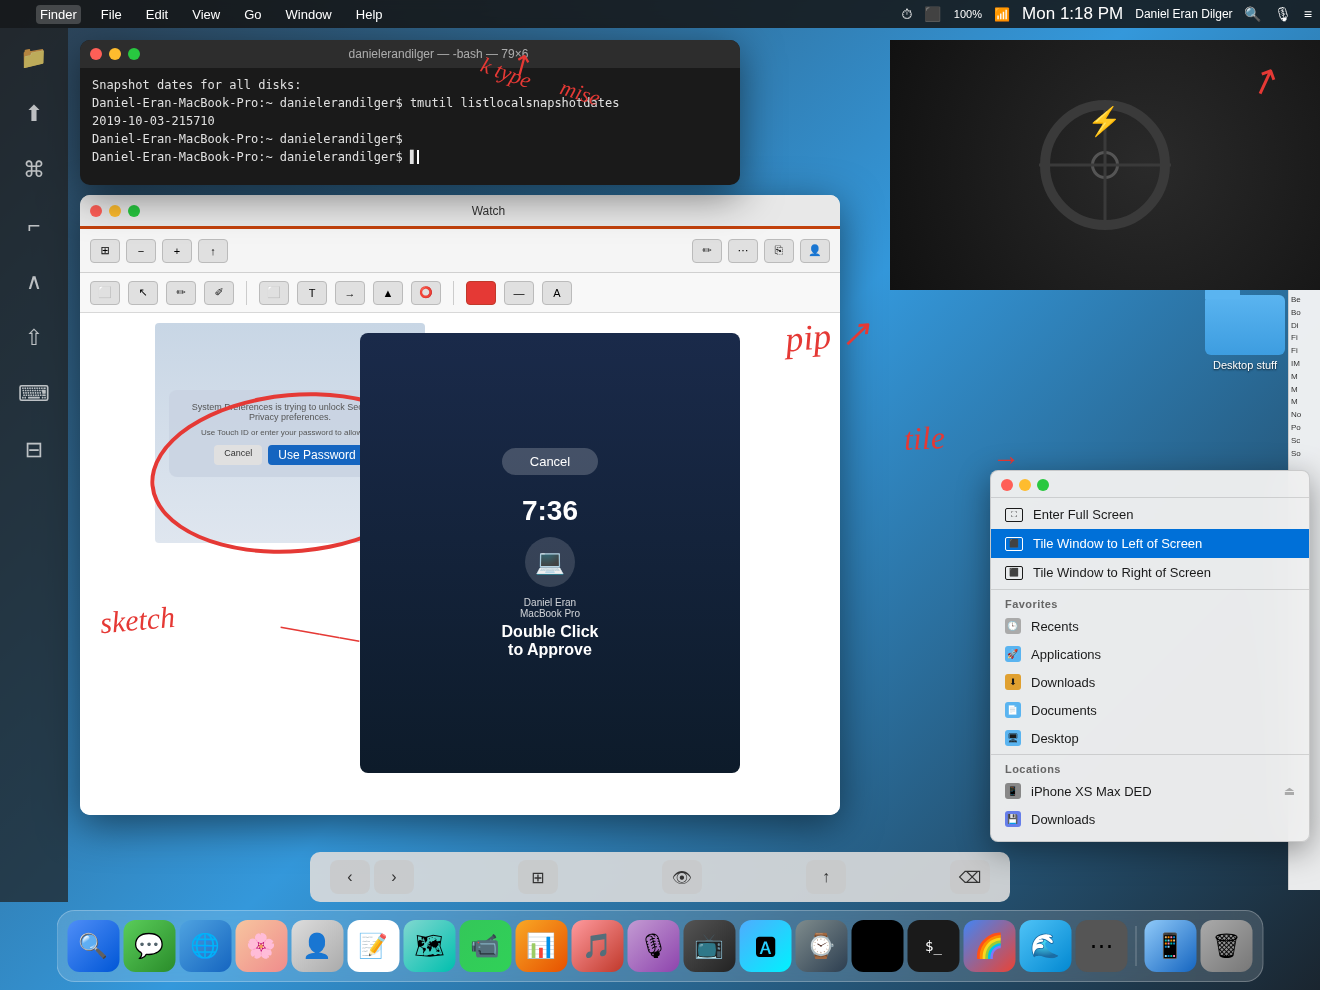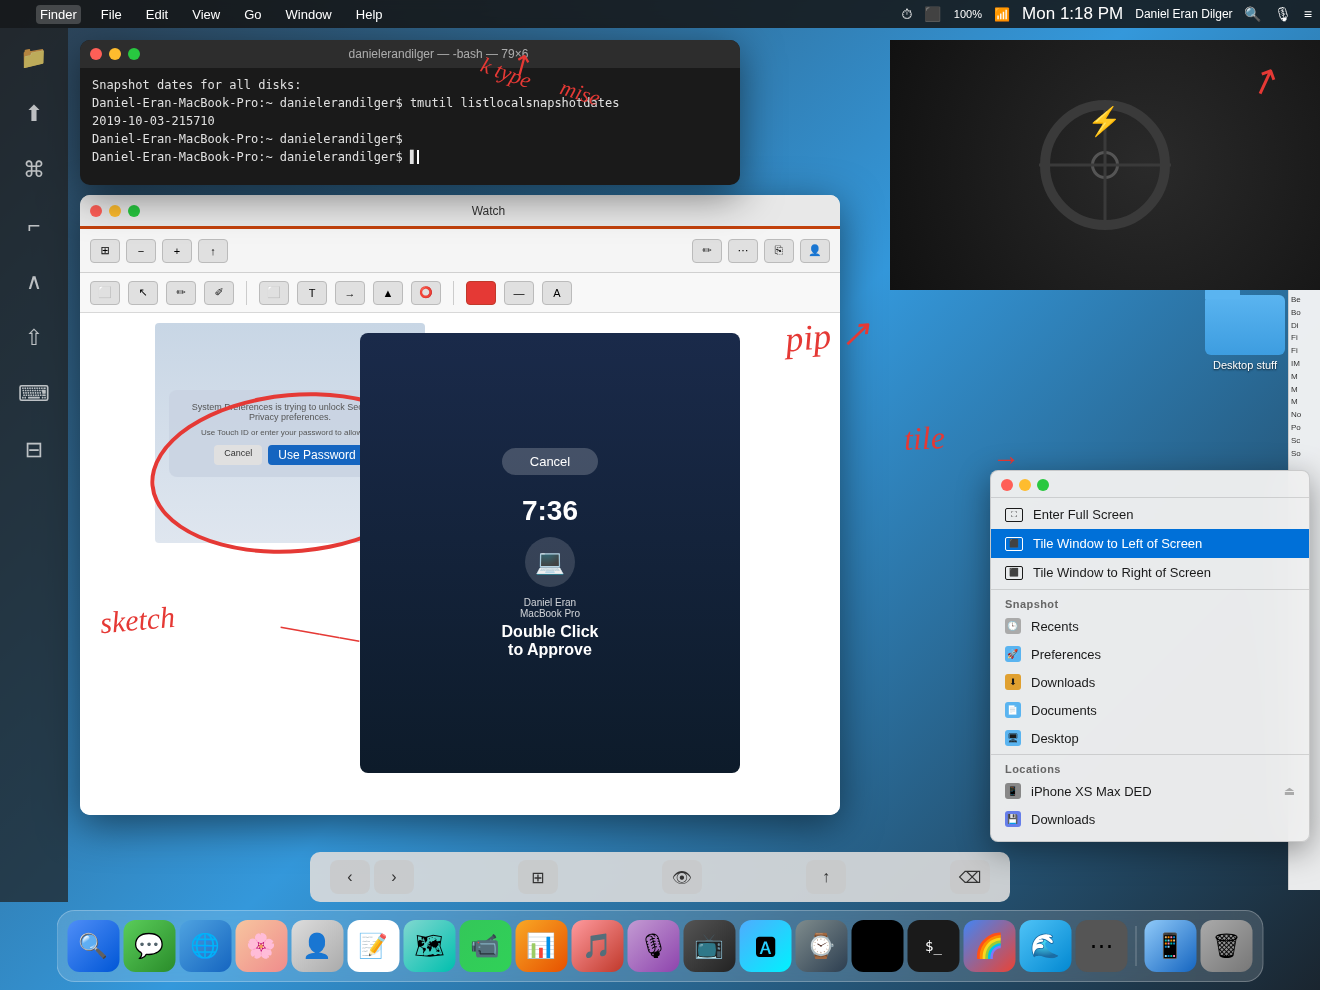--- a/index.html
+++ b/index.html
@@ -657,28 +657,28 @@
     </div>
     <div class="menu-item selected">
       <div class="menu-item-icon" style="color:white;">⬛</div>
       <span>Tile Window to Left of Screen</span>
     </div>
     <div class="menu-item">
       <div class="menu-item-icon">⬛</div>
       <span>Tile Window to Right of Screen</span>
     </div>
     <div class="menu-divider"></div>
-    <div class="menu-section-header">Snapshot</div>
+    <div class="menu-section-header">Favorites</div>
     <div class="menu-item-with-icon">
       <div style="width:16px;height:16px;background:#aaa;border-radius:3px;display:flex;align-items:center;justify-content:center;font-size:9px;flex-shrink:0;">🕒</div>
       <span>Recents</span>
     </div>
     <div class="menu-item-with-icon">
       <div style="width:16px;height:16px;background:#5ab4f0;border-radius:3px;display:flex;align-items:center;justify-content:center;font-size:9px;flex-shrink:0;">🚀</div>
-      <span>Preferences</span>
+      <span>Applications</span>
     </div>
     <div class="menu-item-with-icon">
       <div style="width:16px;height:16px;background:#e0a030;border-radius:3px;display:flex;align-items:center;justify-content:center;font-size:9px;flex-shrink:0;">⬇</div>
       <span>Downloads</span>
     </div>
     <div class="menu-item-with-icon">
       <div style="width:16px;height:16px;background:#5ab4f0;border-radius:3px;display:flex;align-items:center;justify-content:center;font-size:9px;flex-shrink:0;">📄</div>
       <span>Documents</span>
     </div>
     <div class="menu-item-with-icon">

